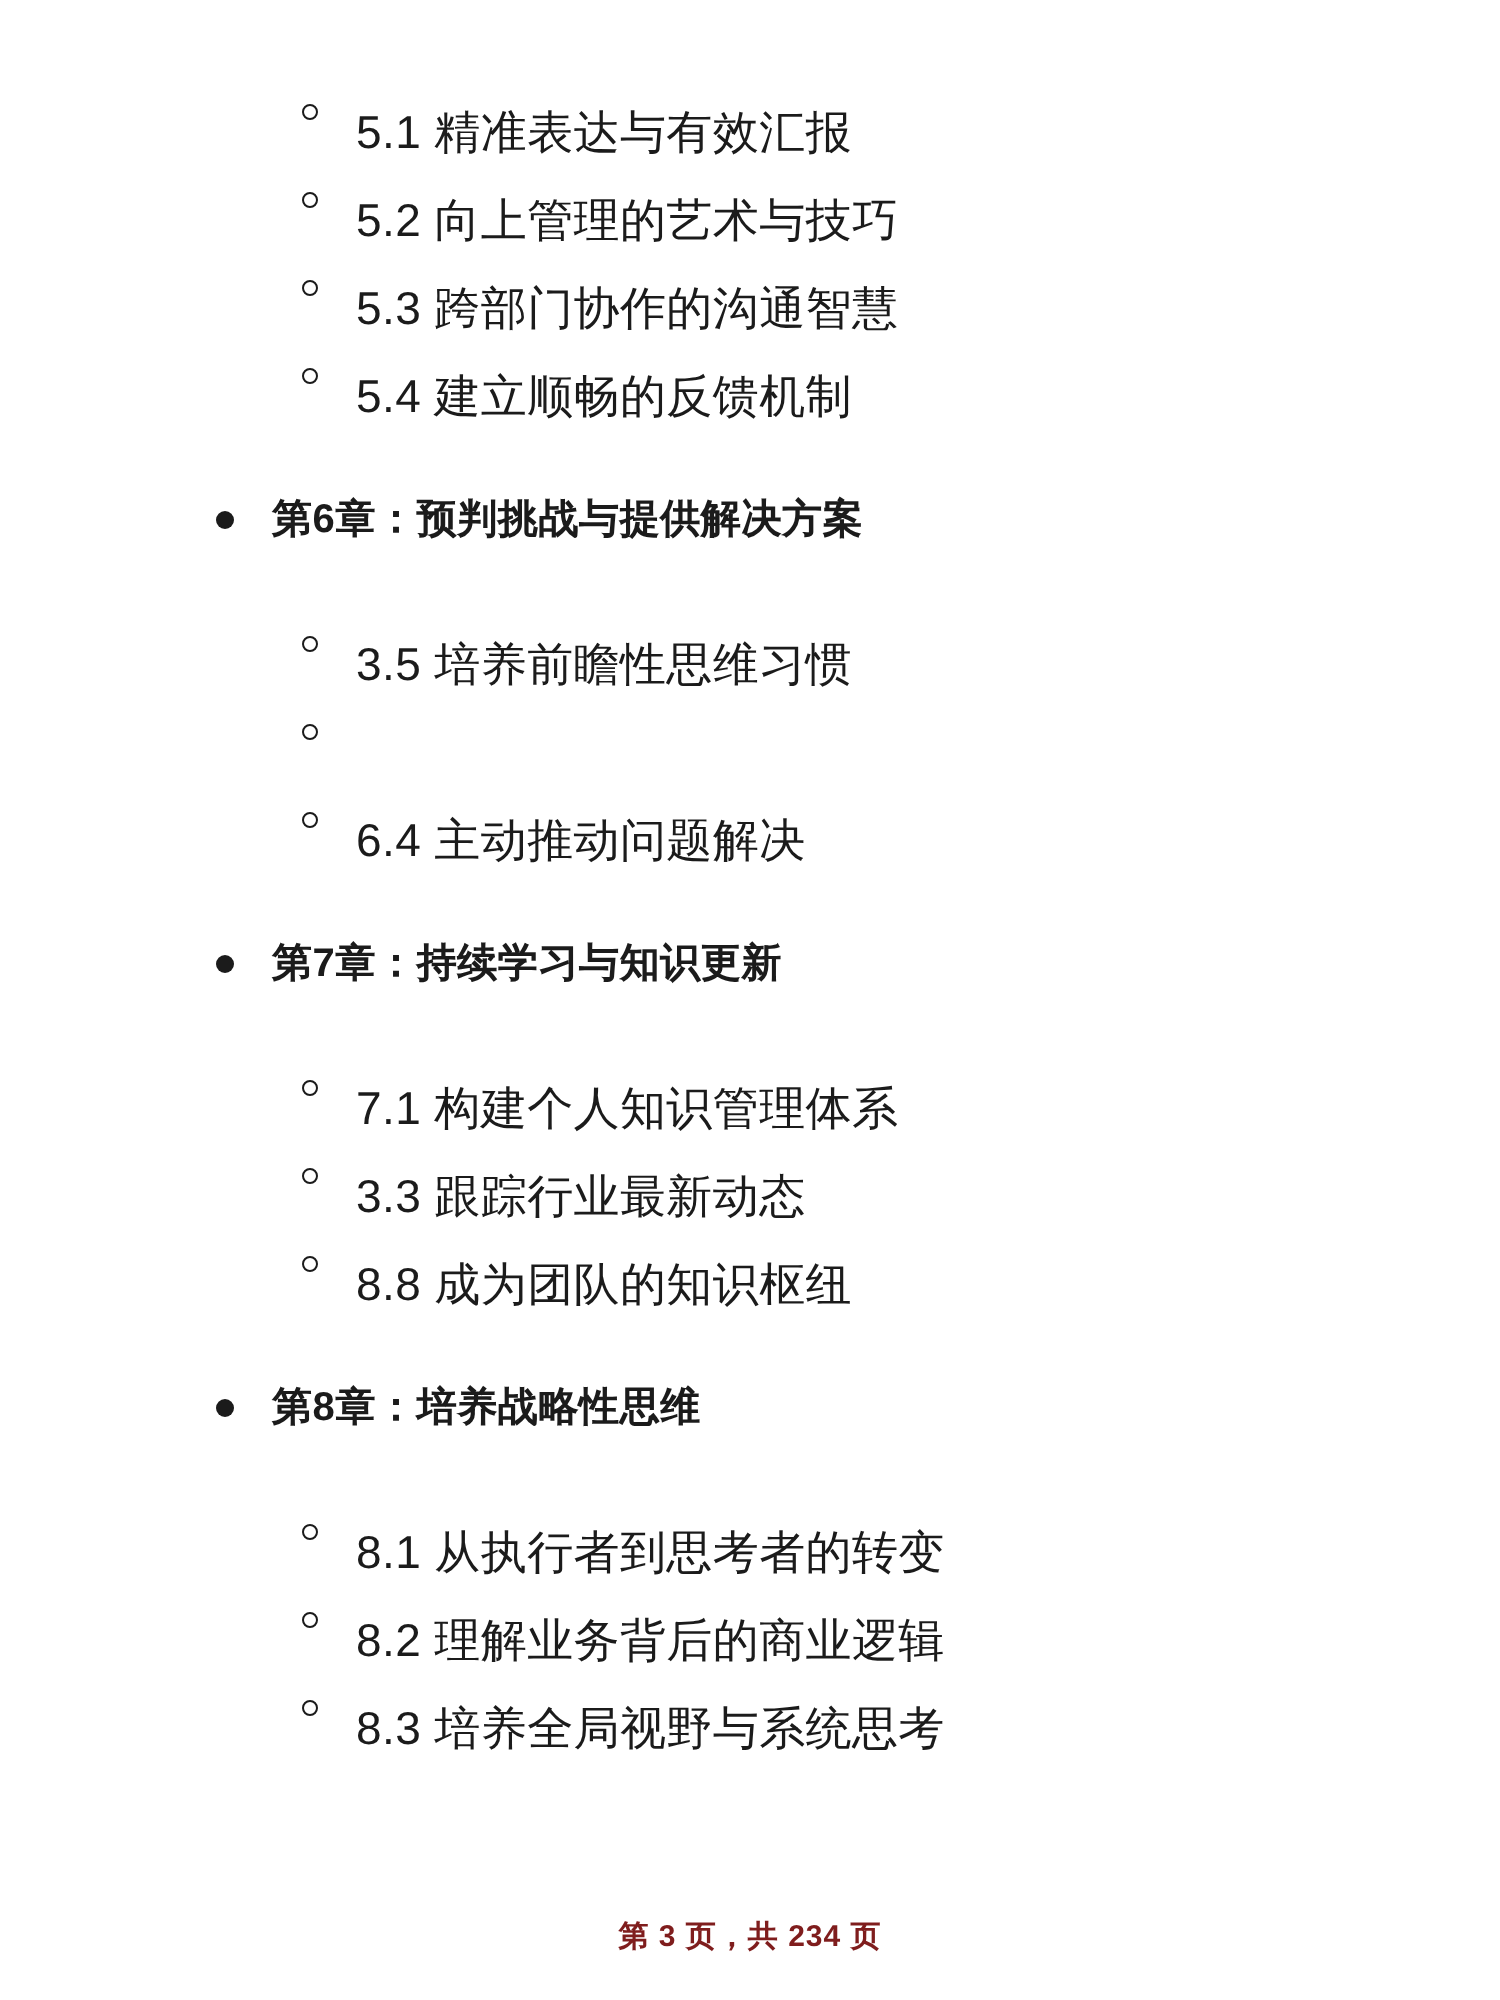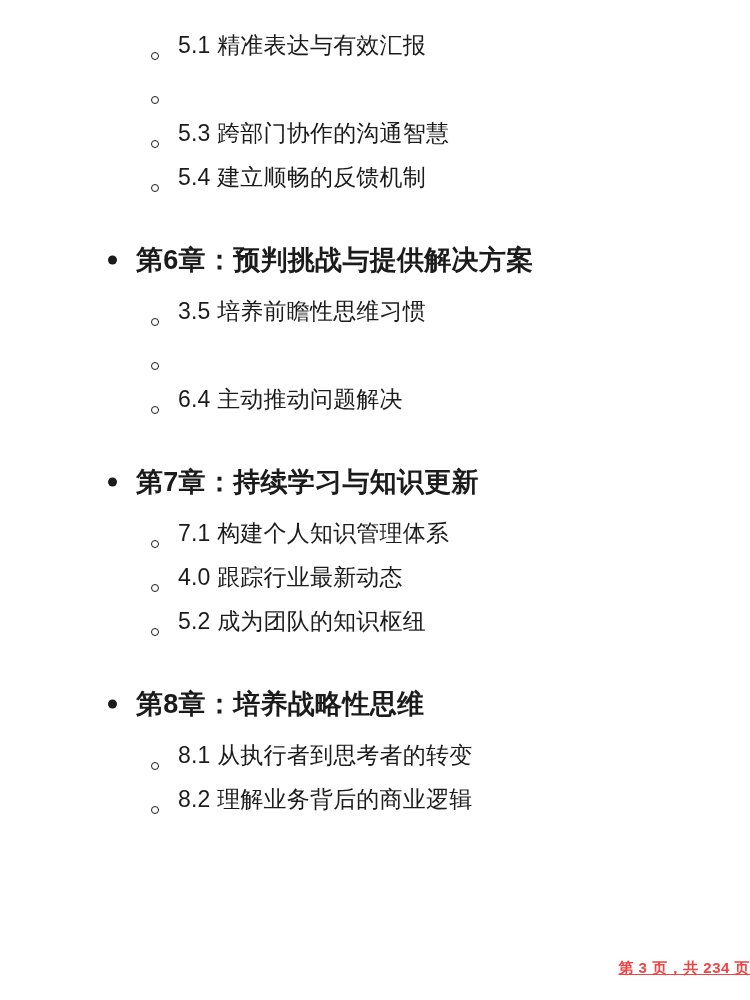--- a/index.html
+++ b/index.html
@@ -23,21 +23,21 @@
     position: relative;
   }
   .toc {
     list-style: none;
     margin: 0;
     padding: 0;
   }
   
   .chapter {
     position: relative;
-    font-size: 27px;
+    font-size: 20px;
     font-weight: bold;
     line-height: 1.0;
     padding-left: 88px;
     margin: 0 0 6px 0;
     letter-spacing: 0.3px;
   }
   .chapter .marker {
     position: absolute;
     left: 60px;
     top: 50%;
@@ -71,53 +71,53 @@
   }
   .chapter-block {
     margin-top: 26px;
   }
   .section-list {
     margin-top: 16px;
   }
   .section-item {
     height: 44px;
     display: flex;
-    align-items: flex-start;
+    align-items: flex-end;
   }
   .chapter-item {
     height: 48px;
     display: flex;
     align-items: center;
   }
   .footer {
     position: absolute;
     left: 0;
     right: 0;
     bottom: 22px;
-    text-align: right;
+    text-align: center;
     font-size: 15px;
     font-weight: bold;
-    color: #ef4444;
+    color: #7f1d1d;
     letter-spacing: 0.5px;
-    text-decoration: underline;
   }
 </style>
 </head>
 <body>
 
 <div class="page">
 
   <ul class="toc">
 
     <li class="section section-item">
       <span class="marker"></span>
       <span>5.1 精准表达与有效汇报</span>
     </li>
     <li class="section section-item">
       <span class="marker"></span>
+      <span>5.2 向上管理的艺术与技巧</span>
     </li>
     <li class="section section-item">
       <span class="marker"></span>
       <span>5.3 跨部门协作的沟通智慧</span>
     </li>
     <li class="section section-item">
       <span class="marker"></span>
       <span>5.4 建立顺畅的反馈机制</span>
     </li>
 
@@ -142,38 +142,42 @@
       <span class="marker"></span>
       <span>第7章：持续学习与知识更新</span>
     </li>
 
     <li class="section section-item section-list">
       <span class="marker"></span>
       <span>7.1 构建个人知识管理体系</span>
     </li>
     <li class="section section-item">
       <span class="marker"></span>
-      <span>4.0 跟踪行业最新动态</span>
+      <span>3.3 跟踪行业最新动态</span>
     </li>
     <li class="section section-item">
       <span class="marker"></span>
-      <span>5.2 成为团队的知识枢纽</span>
+      <span>8.8 成为团队的知识枢纽</span>
     </li>
 
     <li class="chapter chapter-item chapter-block">
       <span class="marker"></span>
       <span>第8章：培养战略性思维</span>
     </li>
 
     <li class="section section-item section-list">
       <span class="marker"></span>
       <span>8.1 从执行者到思考者的转变</span>
     </li>
     <li class="section section-item">
       <span class="marker"></span>
       <span>8.2 理解业务背后的商业逻辑</span>
     </li>
+    <li class="section section-item">
+      <span class="marker"></span>
+      <span>8.3 培养全局视野与系统思考</span>
+    </li>
 
   </ul>
 
   <div class="footer">第 3 页，共 234 页</div>
 
 </div>
 
 </body></html>

